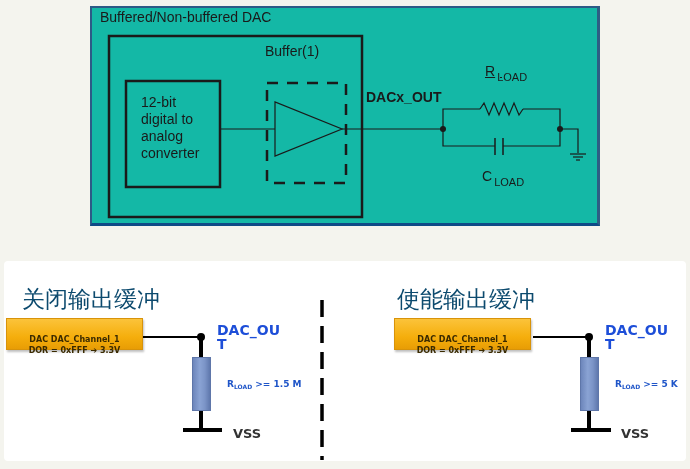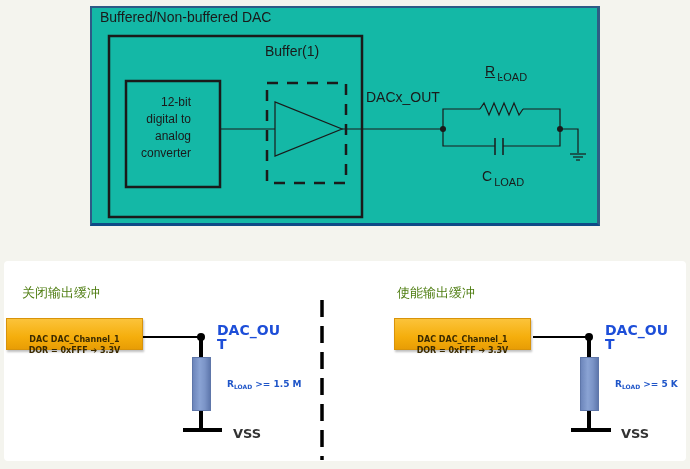--- a/index.html
+++ b/index.html
@@ -14,27 +14,27 @@
       left: 90px; top: 6px; width: 505px; height: 215px;
       background: #14b8a6;
       border-top: 2px solid #2d5a86;
       border-left: 2px solid #2d5a86;
       border-bottom: 3px solid #0e4a86;
       border-right: 3px solid #2e5d84;
       box-sizing: content-box;
     }
     .t-label { color: #1a1a1a; font-size: 14px; white-space: nowrap; }
     .sub { font-size: 11px; position: relative; top: 5px; margin-left: 2px; }
-    #dac-text { font-size: 12px; line-height: 17px; text-align: right; }
+    #dac-text { font-size: 14px; line-height: 17px; }
     
     #bottom-panel {
       left: 4px; top: 261px; width: 682px; height: 200px;
       background: #ffffff; border-radius: 4px;
     }
-    .cn-title { font-family: Liberation Mono, monospace; font-size: 13px; color: #4d7c0f; white-space: nowrap; }
+    .cn-title { font-family: Liberation Mono, monospace; font-size: 23px; color: #0c4a6e; white-space: nowrap; }
     .orange-box {
       width: 137px; height: 32px;
       background: linear-gradient(#fbc33a, #f5ae0c 60%, #e89d05);
       border: 1px solid #d8930a;
       box-shadow: 1px 2px 2px rgba(0,0,0,0.25);
       text-align: center; font-size: 8px; font-weight: bold; color: #3a2a00;
       line-height: 11px; box-sizing: border-box; padding-top: 15px;
       font-family: "DejaVu Sans", sans-serif;
     }
     .dacout { color: #1d4ed8; font-weight: bold; font-size: 14px; line-height: 14px; font-family: "DejaVu Sans", sans-serif; }
@@ -87,21 +87,21 @@
   </g>
 </svg>
 
 <span class="abs t-label" style="left:265px; top:43px;">Buffer(1)</span>
 <div class="abs" id="dac-text" style="left:141px; top:94px; color:#1a1a1a;">
   <div>12-bit</div>
   <div>digital to</div>
   <div>analog</div>
   <div>converter</div>
 </div>
-<span class="abs t-label" style="left:366px; top:89px;">DACx_OUT</span>
+<span class="abs t-label" style="left:366px; top:89px;font-weight:bold;">DACx_OUT</span>
 <span class="abs t-label" style="left:485px; top:63px;text-decoration:underline;">
   <span>R</span><span class="sub">LOAD</span>
 </span>
 <span class="abs t-label" style="left:482px; top:168px;">
   <span>C</span><span class="sub">LOAD</span>
 </span>
 
 <div id="bottom-panel" class="abs"></div>
 
 <span class="abs cn-title" style="left:22px; top:284px;">关闭输出缓冲</span>

